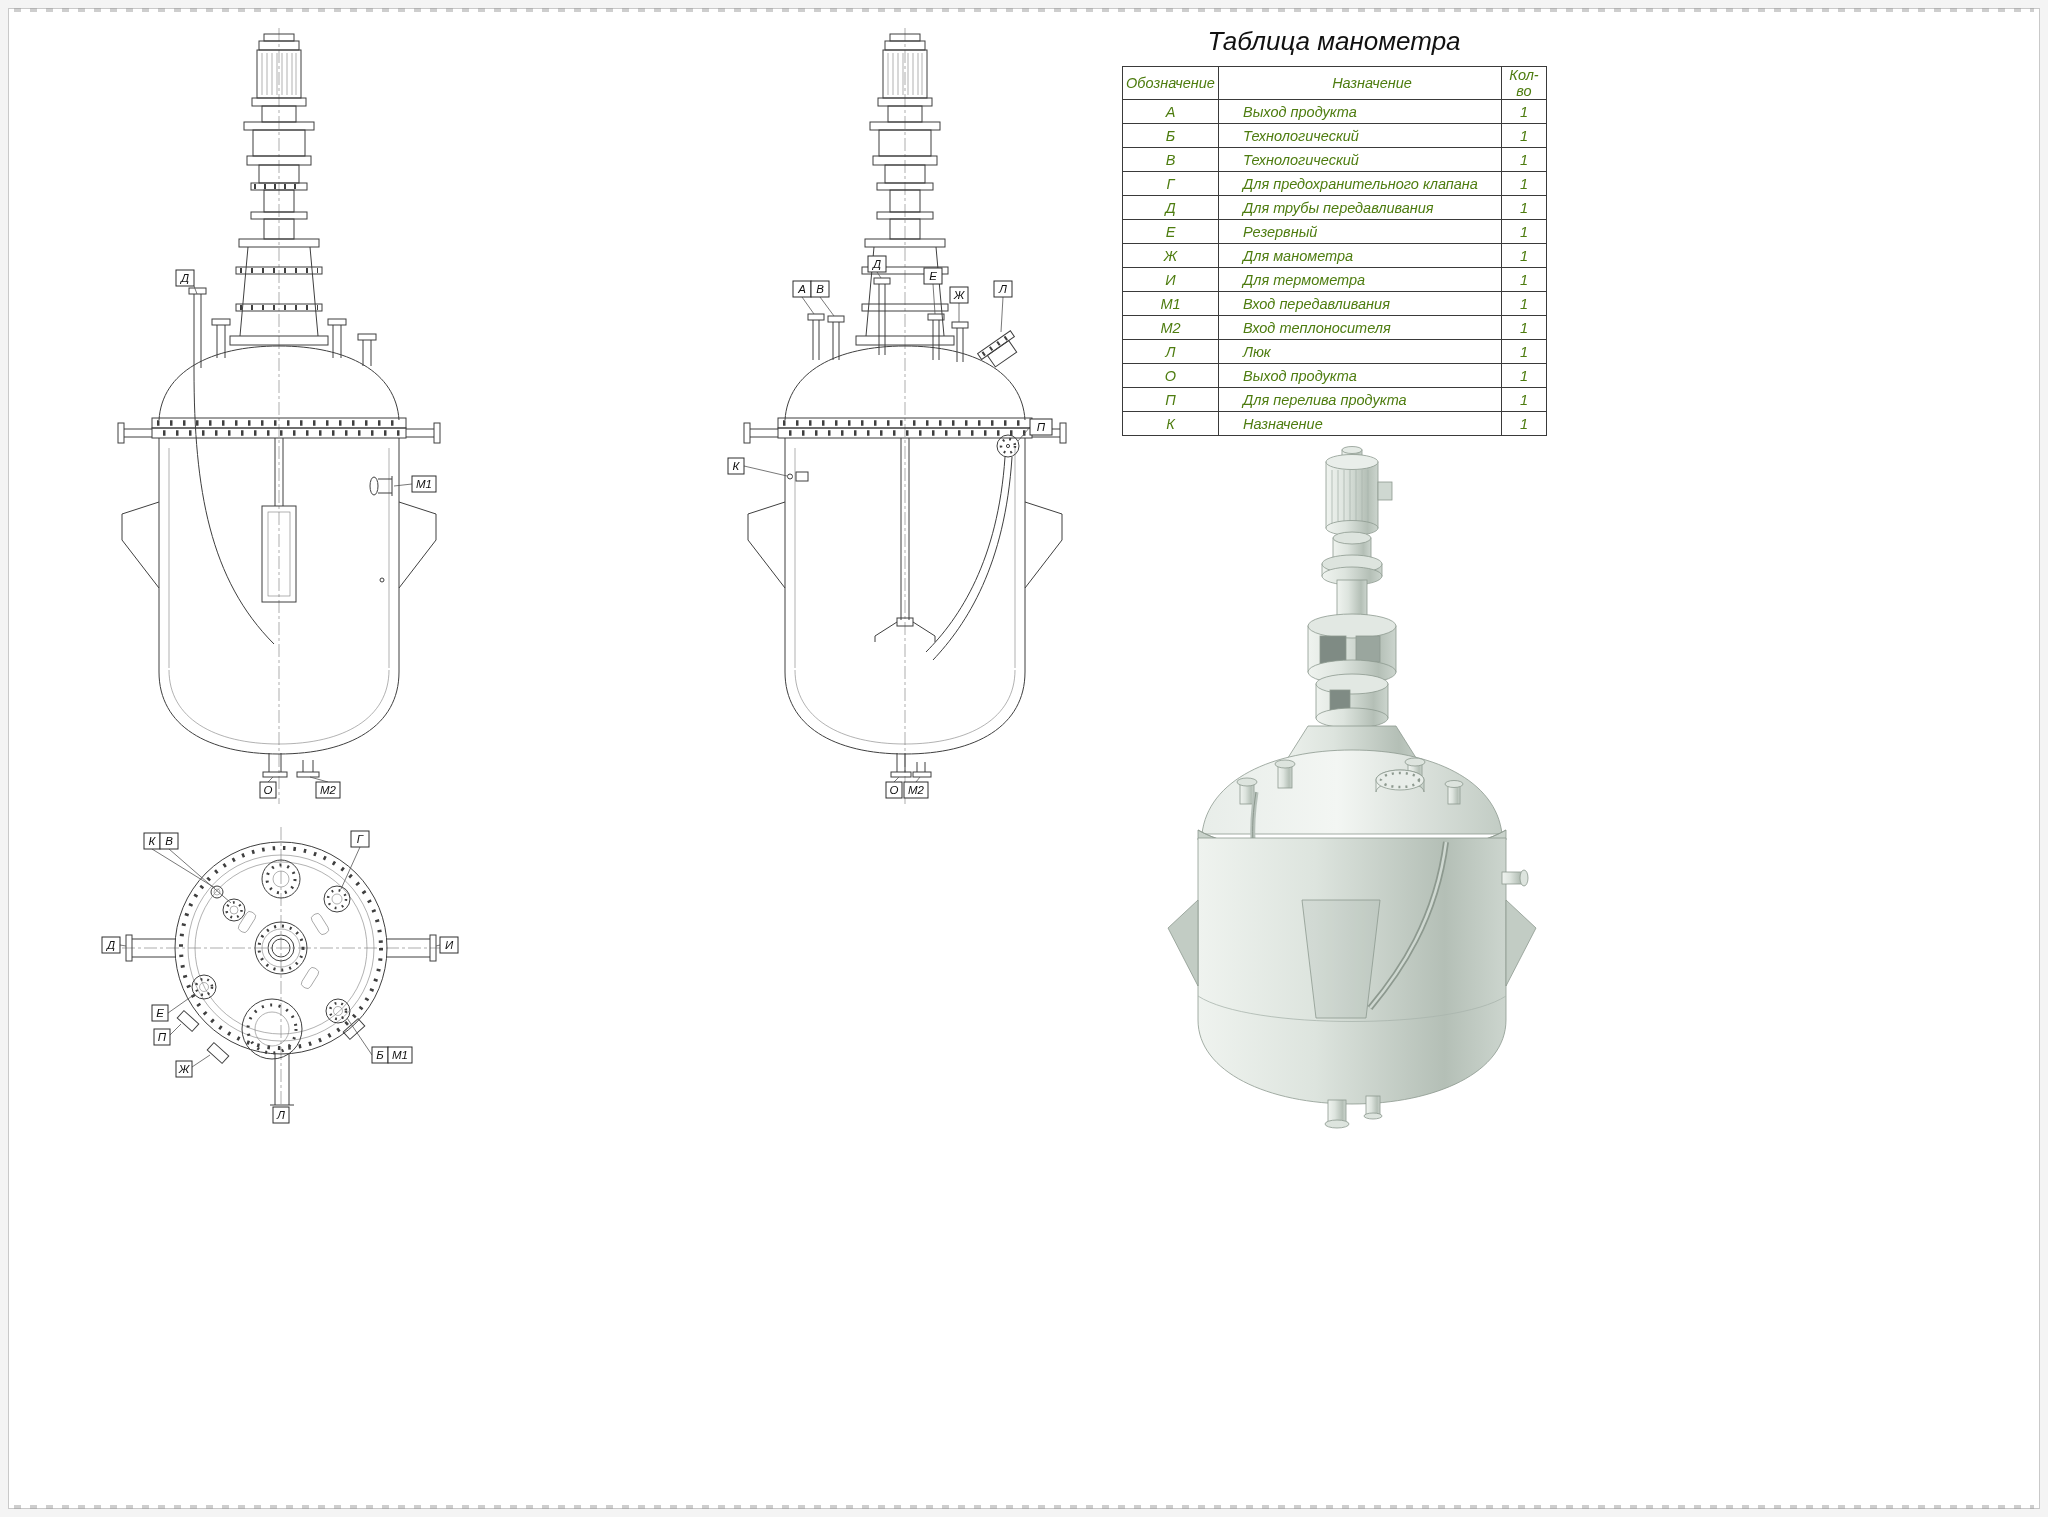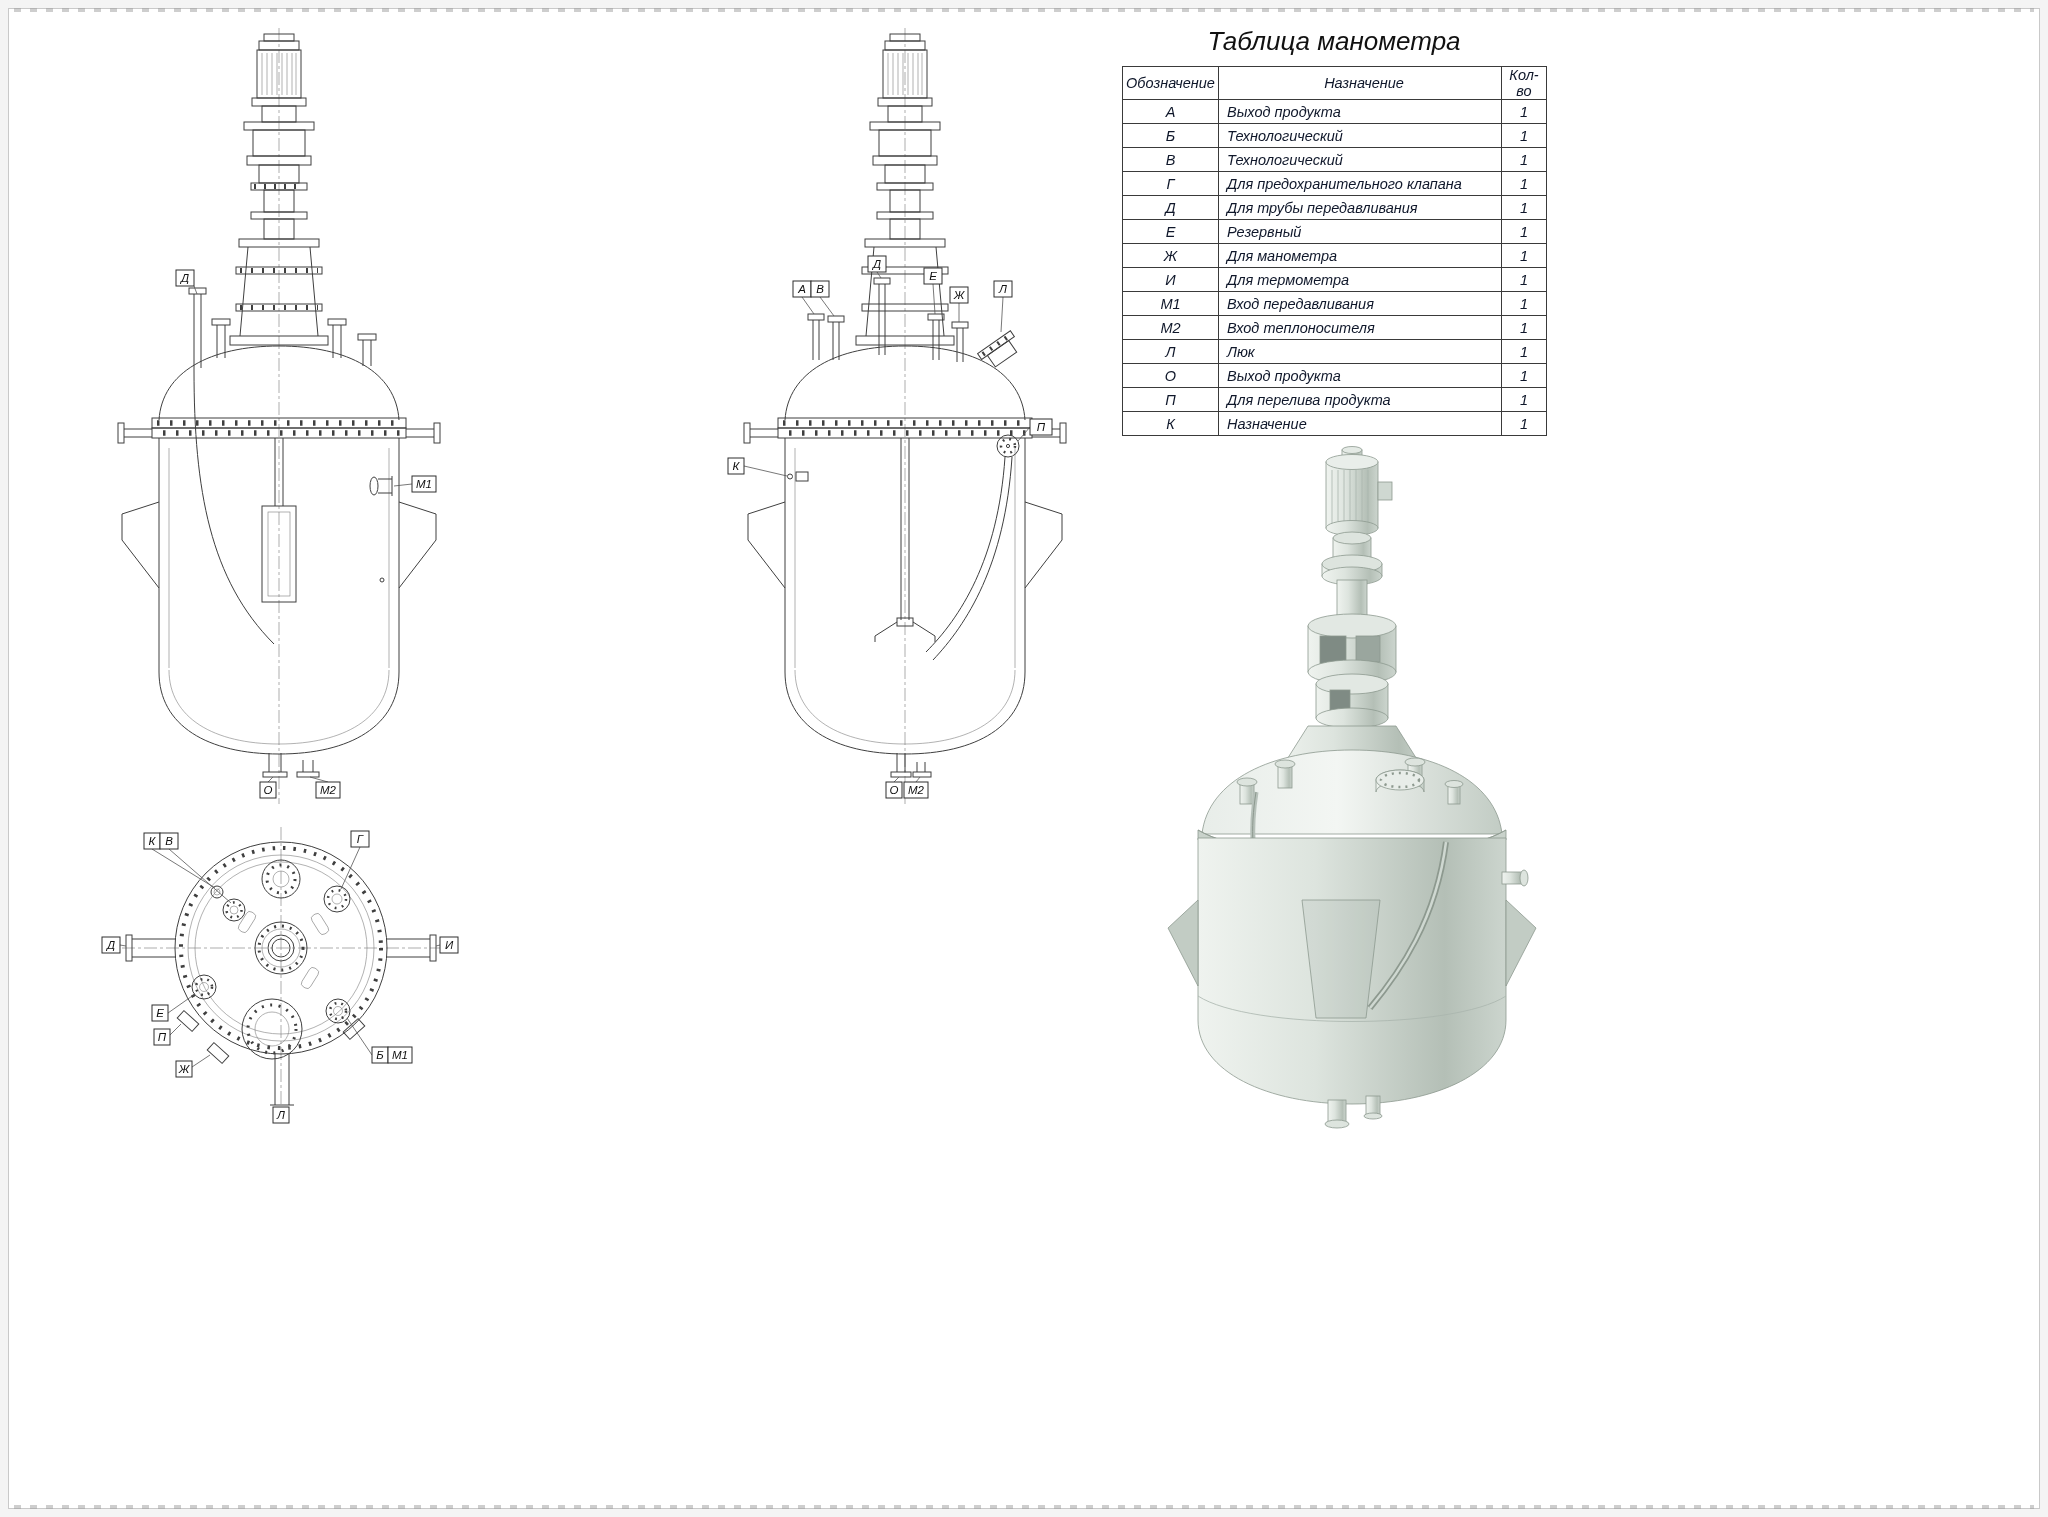--- a/index.html
+++ b/index.html
@@ -16,26 +16,26 @@
   .dw .thin { stroke:#7d7d7d; stroke-width:.6; fill:none; }
   .dw .cl   { stroke:#8a8a8a; stroke-width:.7; fill:none; stroke-dasharray:13 3 3 3; }
   .dw .bolt { stroke:#3f3f3f; fill:none; }
   .dw .ldr  { stroke:#555; stroke-width:.8; fill:none; }
   .dw .cbox { fill:#fff; stroke:#2e2e2e; stroke-width:1; }
   .dw .ctext{ font:italic 11.5px "Liberation Sans",sans-serif; fill:#111; text-anchor:middle; }
 
   .table-wrap { position:absolute; left:1122px; top:26px; width:424px; }
   .table-title { font:italic 26px "Liberation Sans",sans-serif; color:#111; text-align:center; margin-bottom:9px; }
   table.nozzles { border-collapse:collapse; width:424px; table-layout:fixed;
-                  font:italic 14.5px "Liberation Sans",sans-serif; color:#0f172a; }
+                  font:italic 14.5px "Liberation Sans",sans-serif; color:#4d7c0f; }
   table.nozzles th, table.nozzles td { border:1px solid #3a3a3a; font-weight:normal; }
   table.nozzles th { height:28px; text-align:center; }
   table.nozzles td { height:24px; }
   .c1 { width:96px;  text-align:center; }
-  .c2 { width:283px; text-align:left; padding-left:8px; }
+  .c2 { width:283px; text-align:left; padding-left:24px; }
   .c3 { width:45px;  text-align:center; }
 
   .iso .st { stroke:#8d998f; stroke-width:.8; }
 </style>
 </head>
 <body>
 
 <div class="sheet"></div>
 <div class="perf top"></div>
 <div class="perf bottom"></div>

